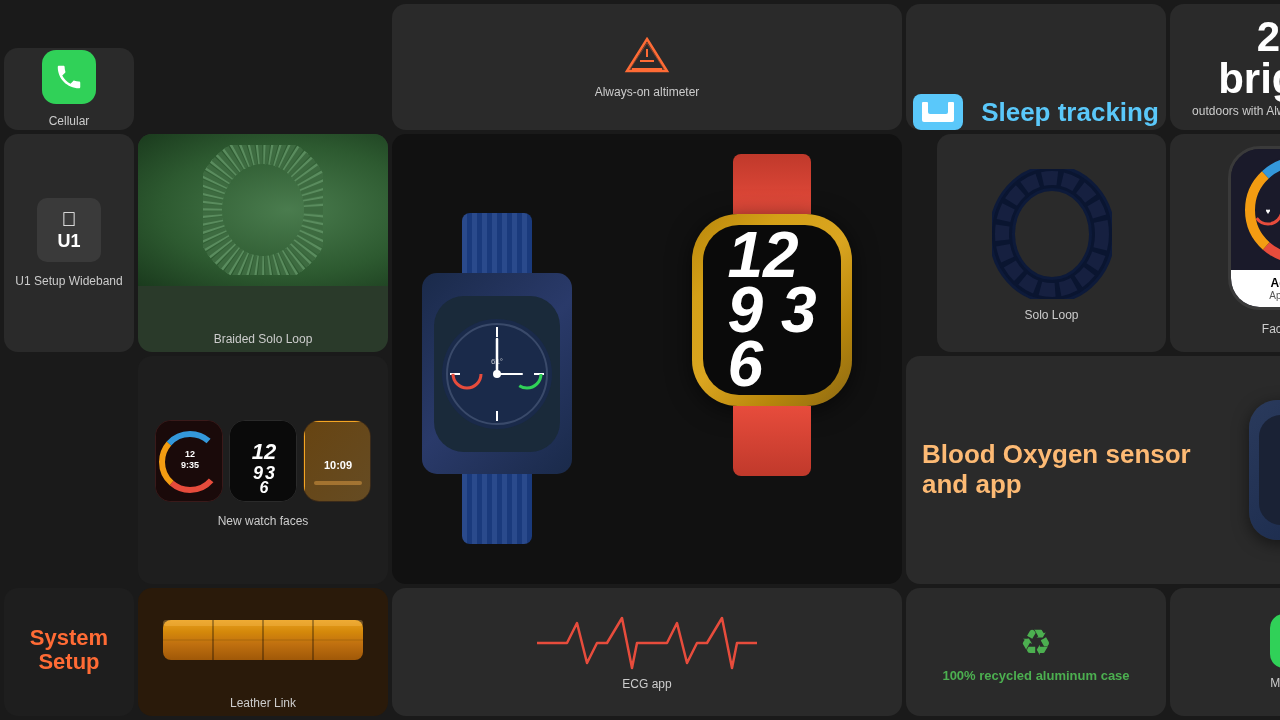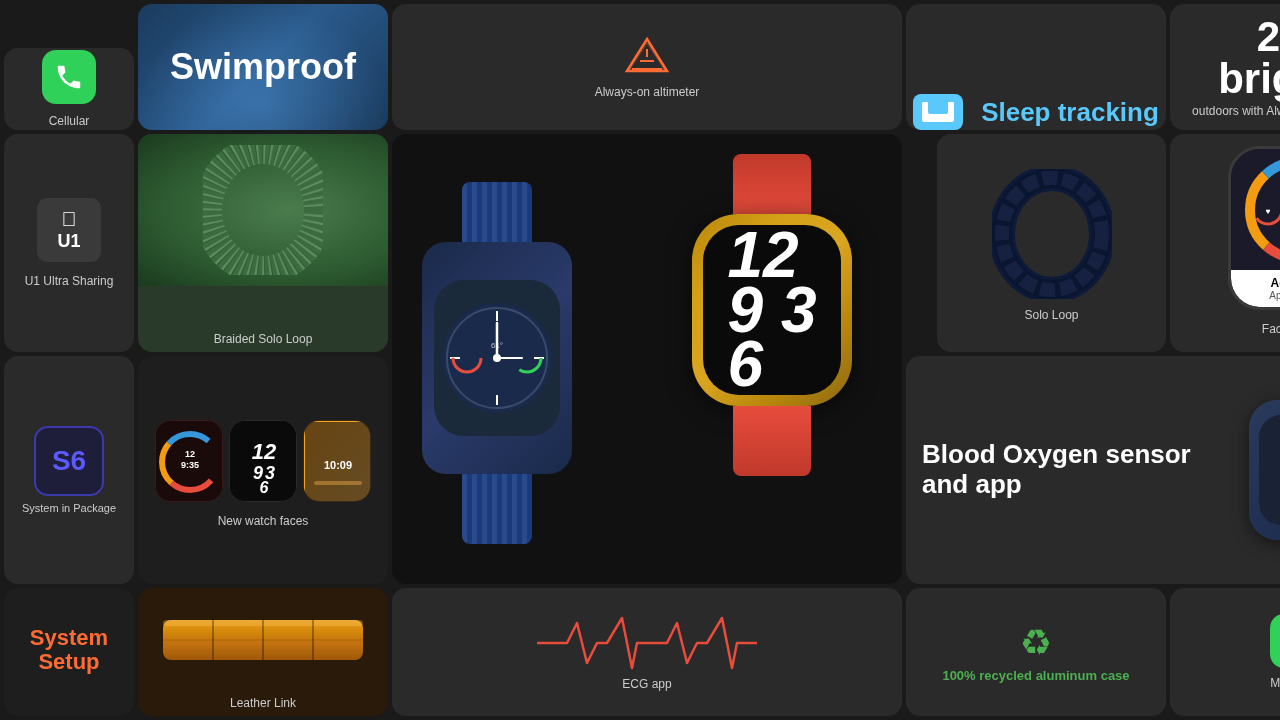--- a/index.html
+++ b/index.html
@@ -162,25 +162,20 @@
 
   <div class="cell r1c1">
     <div class="phone-icon">
       <svg viewBox="0 0 24 24" fill="white">
         <path d="M6.6 10.8c1.4 2.8 3.8 5.1 6.6 6.6l2.2-2.2c.3-.3.7-.4 1-.2 1.1.4 2.3.6 3.6.6.6 0 1 .4 1 1V20c0 .6-.4 1-1 1-9.4 0-17-7.6-17-17 0-.6.4-1 1-1h3.5c.6 0 1 .4 1 1 0 1.3.2 2.5.6 3.6.1.3 0 .7-.2 1L6.6 10.8z"></path>
       </svg>
     </div>
     <span class="cell-label">Cellular</span>
   </div>
 
-  <div class="cell r1c2" style="background:#1a2a3a; overflow:hidden; position:relative;">
-    <div class="swimproof-bg"></div>
-    <div class="swimproof-water"></div>
-    <span class="swimproof-text">Swimproof</span>
-  </div>
 
   <div class="cell r1c3">
     <div class="altimeter-icon">
 
       <svg width="50" height="40" viewBox="0 0 50 40">
         <polygon points="25,4 45,36 5,36" fill="none" stroke="#ff6b35" stroke-width="2.5"></polygon>
         <polygon points="25,8 42,34 8,34" fill="none" stroke="#ff6b35" stroke-width="1" opacity="0.4"></polygon>
         <line x1="25" y1="14" x2="25" y2="22" stroke="#ff6b35" stroke-width="2"></line>
         <line x1="18" y1="26" x2="32" y2="26" stroke="#ff6b35" stroke-width="2"></line>
         <line x1="10" y1="34" x2="40" y2="34" stroke="#ff6b35" stroke-width="2"></line>
@@ -206,21 +201,21 @@
   <div class="cell r1c5" style="padding:12px; text-align:center; justify-content:center;">
     <span class="brighter-num">2.5x brighter</span>
     <span class="brighter-sub">outdoors with Always-On Retina display</span>
   </div>
 
   <div class="cell r2c1">
     <div class="u1-chip">
       <span class="u1-apple"></span>
       <span class="u1-label">U1</span>
     </div>
-    <span class="cell-label">U1 Ultra Sharing</span>
+    <span class="cell-label">U1 Setup Wideband</span>
   </div>
 
   <div class="cell r2c2" style="background:#2a3a2a;">
     <div style="width:100%; height:170px; background:radial-gradient(ellipse at 60% 50%, #4a7c4e 0%, #2d5a30 60%, #1a3a1d 100%); display:flex; align-items:center; justify-content:center; border-radius:10px 10px 0 0;">
 
       <svg width="120" height="130" viewBox="0 0 120 130">
         <defs>
           <pattern id="braid" x="0" y="0" width="10" height="10" patternUnits="userSpaceOnUse">
             <rect width="10" height="10" fill="#3d6b40"></rect>
             <path d="M0,0 L10,10 M-2,8 L2,12 M8,-2 L12,2" stroke="#5a8c5e" stroke-width="3"></path>
@@ -235,21 +230,21 @@
       </svg>
     </div>
     <span class="cell-label" style="padding:6px 0;">Braided Solo Loop</span>
   </div>
 
   <div class="cell r2c3" style="background:#111; position:relative; overflow:hidden;">
 
     <div style="position:absolute; left:30px; bottom:40px;">
 
       <div style="width:70px; height:60px; background:repeating-linear-gradient(90deg,#2a4a8c 0,#2a4a8c 5px,#1a3a7c 5px,#1a3a7c 10px); border-radius:8px 8px 0 0; margin:0 auto; margin-left:40px;"></div>
-      <div style="width:150px; height:232px; background:linear-gradient(135deg,#1a2a4a 0%,#2a3a6a 50%,#1a2a4a 100%); border-radius:24px; display:flex; align-items:center; justify-content:center;">
+      <div style="width:150px; height:201px; background:linear-gradient(135deg,#1a2a4a 0%,#2a3a6a 50%,#1a2a4a 100%); border-radius:15px; display:flex; align-items:center; justify-content:center;">
         <div style="width:126px; height:156px; background:#1a2a3a; border-radius:30px; display:flex; align-items:center; justify-content:center;">
 
           <svg width="120" height="150" viewBox="0 0 120 150">
             <circle cx="60" cy="75" r="55" fill="#1a2a4a"></circle>
             <circle cx="60" cy="75" r="50" fill="none" stroke="#3a4a6a" stroke-width="2"></circle>
 
             <line x1="60" y1="28" x2="60" y2="38" stroke="white" stroke-width="2"></line>
             <line x1="60" y1="112" x2="60" y2="122" stroke="white" stroke-width="2"></line>
             <line x1="107" y1="75" x2="97" y2="75" stroke="white" stroke-width="2"></line>
             <line x1="13" y1="75" x2="23" y2="75" stroke="white" stroke-width="2"></line>
@@ -314,26 +309,20 @@
       </div>
 
       <div style="background:white; border-radius:0 0 28px 28px; padding:6px; display:flex; flex-direction:column; align-items:center;">
         <span style="font-size:12px; font-weight:700; color:black;">Add Face</span>
         <span style="font-size:10px; color:#555;">Apple Watch</span>
       </div>
     </div>
     <span class="cell-label">Face Sharing</span>
   </div>
 
-  <div class="cell r3c1">
-    <div style="width:70px;height:70px;background:#1e1e3a;border-radius:14px;display:flex;align-items:center;justify-content:center;border:2px solid #3a3aaa;margin-bottom:6px;">
-      <span style="font-size:28px;font-weight:700;color:#5a5aff;">S6</span>
-    </div>
-    <span style="font-size:11px;color:#ccc;text-align:center;">System in Package</span>
-  </div>
 
   <div class="cell r3c2" style="background:#1e1e1e; flex-direction:column; justify-content:center;">
     <div style="display:flex; gap:6px; padding:8px; justify-content:center;">
 
       <div style="width:68px; height:82px; border-radius:16px; overflow:hidden; background:#1a0a0a; border:1px solid #3a1a1a;">
         <svg width="68" height="82" viewBox="0 0 68 82">
           <rect width="68" height="82" fill="#1a0a0a"></rect>
           <circle cx="34" cy="41" r="28" fill="none" stroke="#e74c3c" stroke-width="6" stroke-dasharray="44 132" stroke-dashoffset="-20"></circle>
           <circle cx="34" cy="41" r="28" fill="none" stroke="#f39c12" stroke-width="6" stroke-dasharray="44 132" stroke-dashoffset="-64"></circle>
           <circle cx="34" cy="41" r="28" fill="none" stroke="#3498db" stroke-width="6" stroke-dasharray="44 132" stroke-dashoffset="-108"></circle>
@@ -365,21 +354,21 @@
           <text x="34" y="48" fill="white" font-size="11" font-weight="700" text-anchor="middle">10:09</text>
           <rect x="10" y="60" width="48" height="4" rx="2" fill="rgba(255,180,80,0.4)"></rect>
         </svg>
       </div>
     </div>
     <span class="cell-label">New watch faces</span>
   </div>
 
   <div class="cell r3c4" style="flex-direction:row; padding:16px; gap:10px;">
     <div style="flex:1;">
-      <span style="font-size:26px; font-weight:700; color:#ffffff; line-height:1.15; display:block;">Blood Oxygen sensor and app</span>
+      <span style="font-size:26px; font-weight:700; color:#fdba74; line-height:1.15; display:block;">Blood Oxygen sensor and app</span>
     </div>
     <div style="position:relative; width:160px; height:160px; flex-shrink:0;">
 
       <div style="position:absolute; left:0; top:10px; width:95px; height:140px; background:linear-gradient(135deg,#2a3a5c,#1a2a4c); border-radius:28px; box-shadow:0 4px 16px rgba(0,0,0,0.5);">
         <div style="width:75px; height:110px; background:#1a2235; border-radius:22px; position:absolute; left:10px; top:15px;"></div>
       </div>
 
     </div>
   </div>
 

